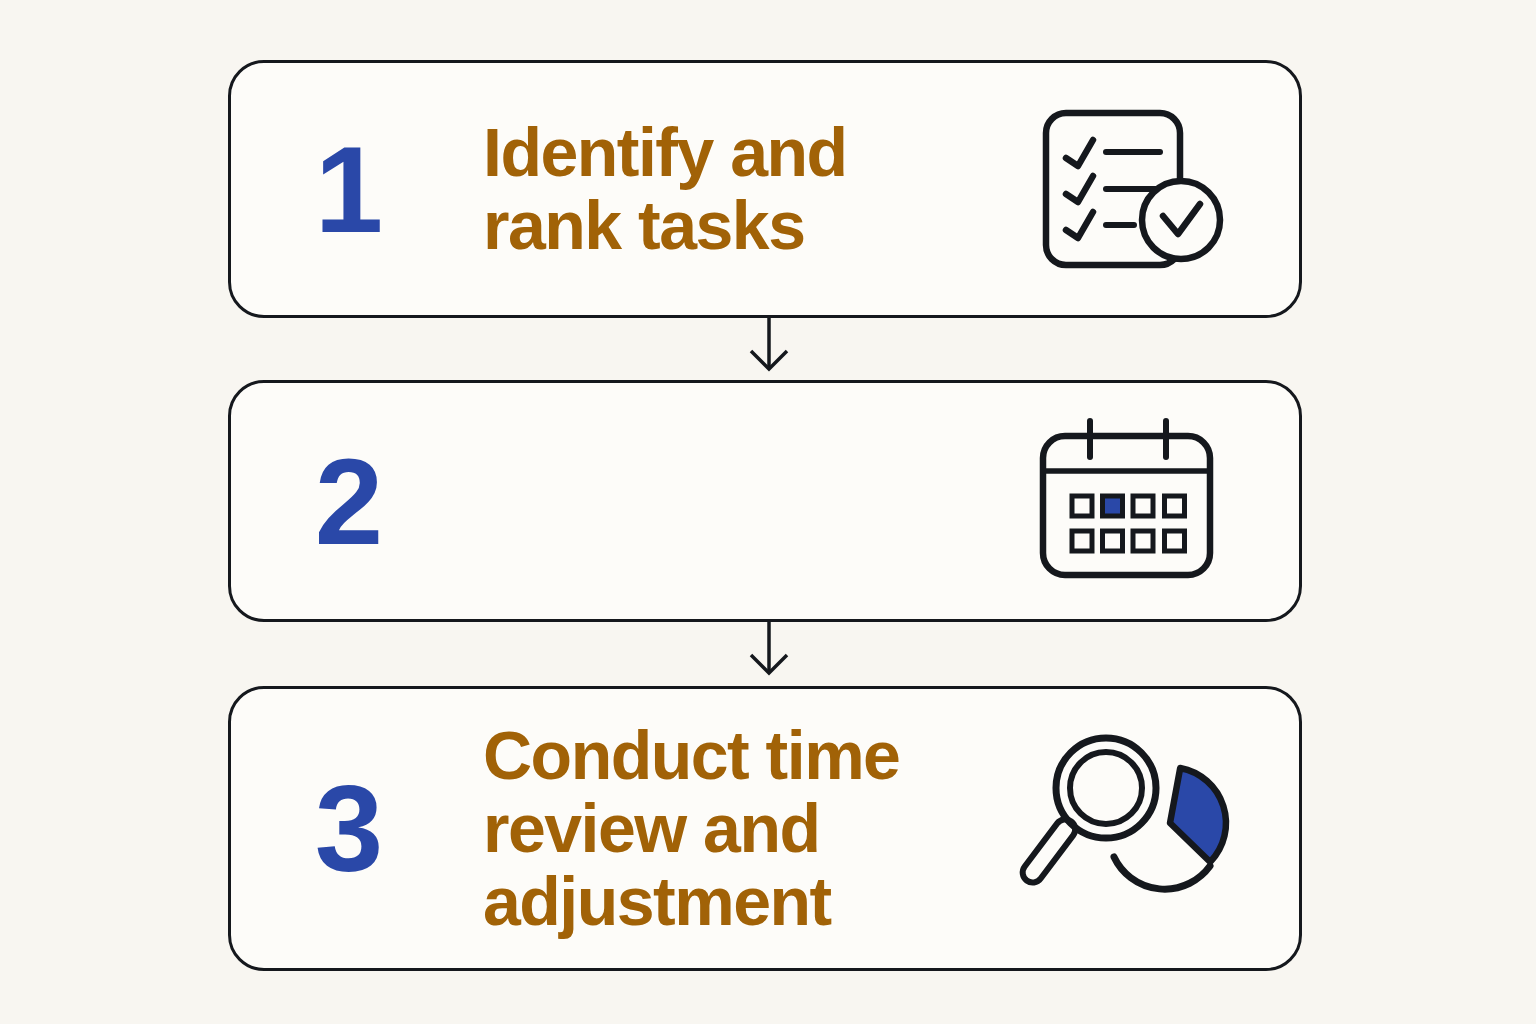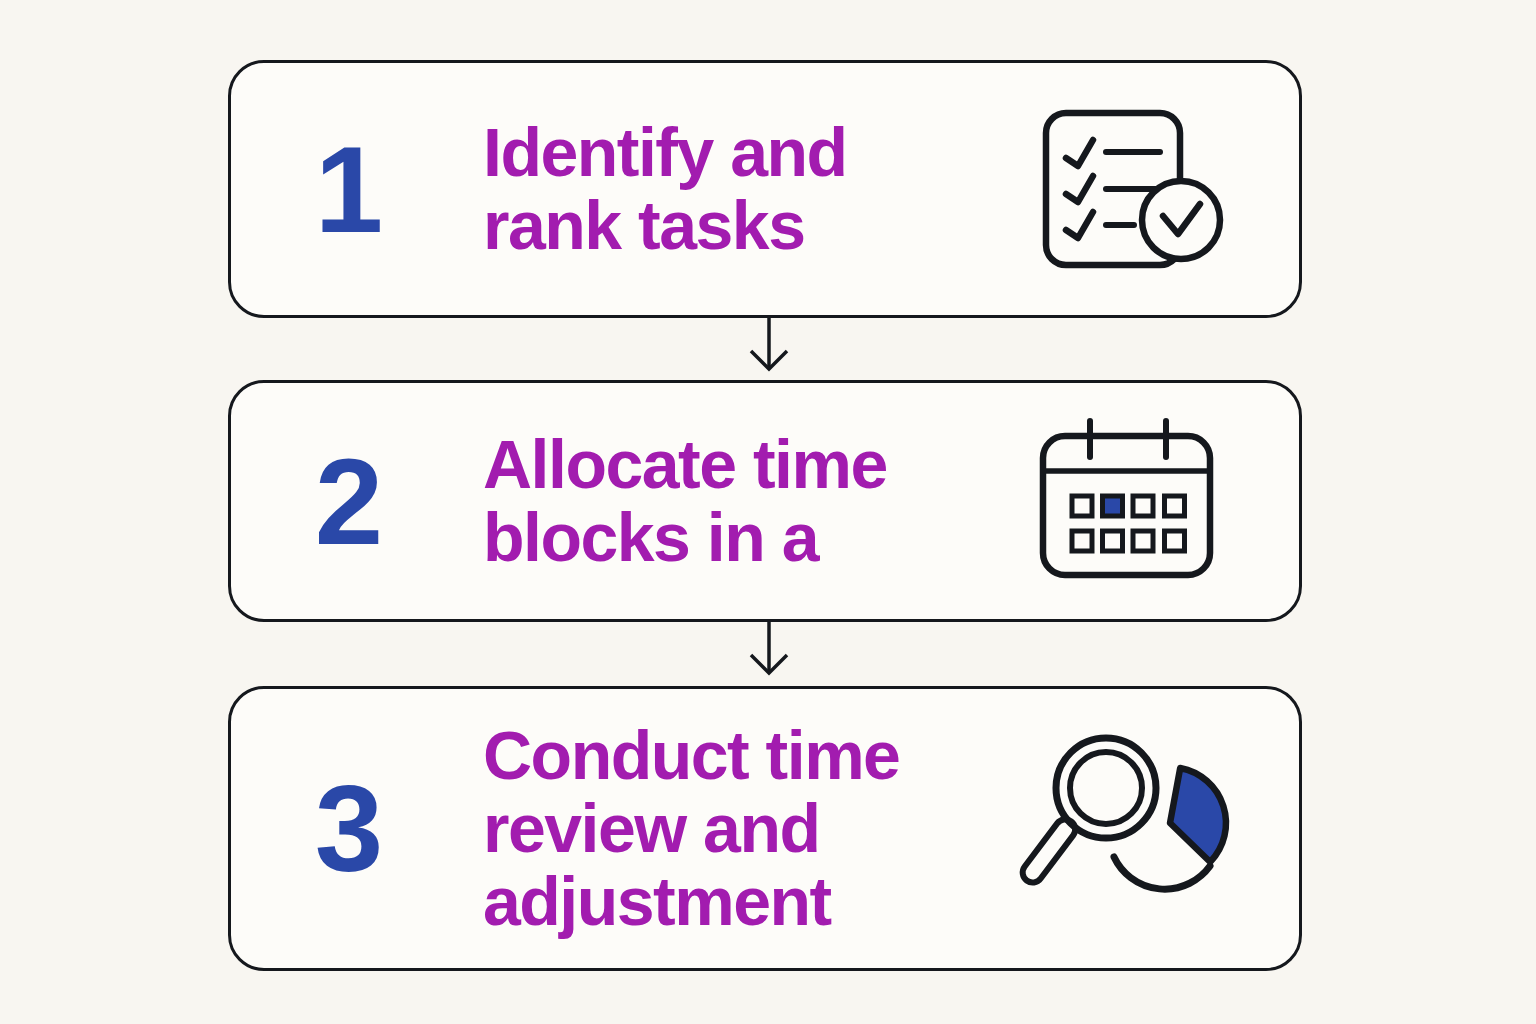--- a/index.html
+++ b/index.html
@@ -22,21 +22,21 @@
   .card-3{top:686px;height:285px;}
   .step-num{
     position:absolute;left:0;top:0;bottom:0;width:234px;
     display:flex;align-items:center;justify-content:center;
     font-size:123px;font-weight:bold;color:#2a48a8;
     letter-spacing:-2px;
   }
   .step-title{
     position:absolute;left:252px;top:0;bottom:0;right:330px;
     display:flex;align-items:center;
-    font-size:68px;font-weight:bold;color:#a21caf;
+    font-size:68px;font-weight:bold;color:#a16207;
     line-height:73px;letter-spacing:-1.5px;
     white-space:pre-line;
   }
   .icon{position:absolute;}
   .icon-checklist{left:807px;top:35px;}
   .icon-calendar{left:807px;top:30px;}
   .icon-magnifier-pie{left:782px;top:39px;}
   .arrow{position:absolute;left:737px;}
   .arrow-1{top:317px;}
   .arrow-2{top:621px;}
@@ -63,22 +63,20 @@
     </svg>
   </section>
 
   <svg class="arrow arrow-1" width="64" height="58" viewBox="0 0 64 58" fill="none">
     <line x1="32" y1="0" x2="32" y2="51" stroke="#15181d" stroke-width="3.5"></line>
     <polyline points="14,34 32,52 50,34" stroke="#15181d" stroke-width="3.5" stroke-linejoin="miter" fill="none"></polyline>
   </svg>
 
   <section class="card card-2">
     <div class="step-num">2</div>
-    <div class="step-title">Allocate time
-blocks in a</div>
     <svg class="icon icon-calendar" width="180" height="172" viewBox="0 0 180 172" fill="none">
       <line x1="52" y1="8" x2="52" y2="44" stroke="#15181d" stroke-width="6" stroke-linecap="round"></line>
       <line x1="128" y1="8" x2="128" y2="44" stroke="#15181d" stroke-width="6" stroke-linecap="round"></line>
       <rect x="5" y="23" width="167" height="139" rx="22" stroke="#15181d" stroke-width="6.5"></rect>
       <line x1="6" y1="58" x2="171" y2="58" stroke="#15181d" stroke-width="5.5"></line>
       <rect x="34" y="83" width="20" height="20" stroke="#15181d" stroke-width="5"></rect>
       <rect x="64.5" y="83" width="20" height="20" fill="#2a48a8" stroke="#15181d" stroke-width="5"></rect>
       <rect x="95" y="83" width="20" height="20" stroke="#15181d" stroke-width="5"></rect>
       <rect x="126.5" y="83" width="20" height="20" stroke="#15181d" stroke-width="5"></rect>
       <rect x="34" y="118" width="20" height="20" stroke="#15181d" stroke-width="5"></rect>

